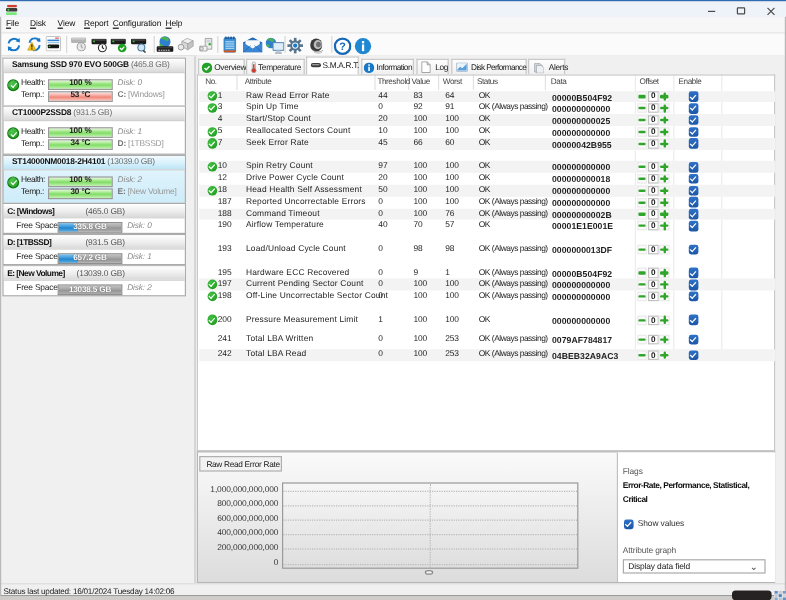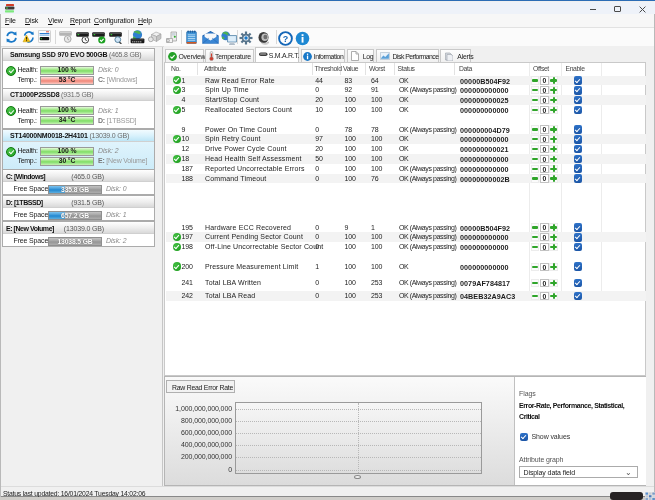--- a/index.html
+++ b/index.html
@@ -435,28 +435,29 @@
       <div class="tc" style="left:149.3px">10</div>
       <div class="tc" style="left:178.5px">100</div>
       <div class="tc" style="left:205px">100</div>
       <div class="tc tcs" style="left:233px">OK</div>
       <div class="tc tcd" style="left:294px">000000000000</div>
       <div class="mbtn minus"></div>
       <div class="obox">0</div>
       <div class="mbtn plus"></div>
       <div class="ckb"></div>
     </div>
- <div class="trow" style="top:62.6px">
-      <div class="tc" style="left:15.5px">9</div>
-      <div class="tc tca" style="left:39px">Power On Time Count</div>
-      <div class="tc" style="left:149.3px">0</div>
-      <div class="tc" style="left:178.5px">78</div>
-      <div class="tc" style="left:205px">78</div>
-      <div class="tc tcs" style="left:233px">OK (Always passing)</div>
-      <div class="tc tcd" style="left:294px">000000004D79</div>
+ <div class="trow odd" style="top:52.8px">
+      <div class="rowck"></div>
+      <div class="tc" style="left:15.5px">7</div>
+      <div class="tc tca" style="left:39px">Seek Error Rate</div>
+      <div class="tc" style="left:149.3px">45</div>
+      <div class="tc" style="left:178.5px">66</div>
+      <div class="tc" style="left:205px">60</div>
+      <div class="tc tcs" style="left:233px">OK</div>
+      <div class="tc tcd" style="left:294px">00000042B955</div>
       <div class="mbtn minus"></div>
       <div class="obox">0</div>
       <div class="mbtn plus"></div>
       <div class="ckb"></div>
     </div>
  <div class="trow odd" style="top:72.4px">
       <div class="rowck"></div>
       <div class="tc" style="left:15.5px">10</div>
       <div class="tc tca" style="left:39px">Spin Retry Count</div>
       <div class="tc" style="left:149.3px">97</div>
@@ -469,21 +470,21 @@
       <div class="mbtn plus"></div>
       <div class="ckb"></div>
     </div>
  <div class="trow" style="top:82.2px">
       <div class="tc" style="left:15.5px">12</div>
       <div class="tc tca" style="left:39px">Drive Power Cycle Count</div>
       <div class="tc" style="left:149.3px">20</div>
       <div class="tc" style="left:178.5px">100</div>
       <div class="tc" style="left:205px">100</div>
       <div class="tc tcs" style="left:233px">OK</div>
-      <div class="tc tcd" style="left:294px">000000000021</div>
+      <div class="tc tcd" style="left:294px">000000000018</div>
       <div class="mbtn minus"></div>
       <div class="obox">0</div>
       <div class="mbtn plus"></div>
       <div class="ckb"></div>
     </div>
  <div class="trow odd" style="top:92.0px">
       <div class="rowck"></div>
       <div class="tc" style="left:15.5px">18</div>
       <div class="tc tca" style="left:39px">Head Health Self Assessment</div>
       <div class="tc" style="left:149.3px">50</div>
@@ -510,20 +511,46 @@
       <div class="ckb"></div>
     </div>
  <div class="trow odd" style="top:111.6px">
       <div class="tc" style="left:15.5px">188</div>
       <div class="tc tca" style="left:39px">Command Timeout</div>
       <div class="tc" style="left:149.3px">0</div>
       <div class="tc" style="left:178.5px">100</div>
       <div class="tc" style="left:205px">76</div>
       <div class="tc tcs" style="left:233px">OK (Always passing)</div>
       <div class="tc tcd" style="left:294px">00000000002B</div>
+      <div class="mbtn minus"></div>
+      <div class="obox">0</div>
+      <div class="mbtn plus"></div>
+      <div class="ckb"></div>
+    </div>
+ <div class="trow" style="top:121.4px">
+      <div class="tc" style="left:15.5px">190</div>
+      <div class="tc tca" style="left:39px">Airflow Temperature</div>
+      <div class="tc" style="left:149.3px">40</div>
+      <div class="tc" style="left:178.5px">70</div>
+      <div class="tc" style="left:205px">57</div>
+      <div class="tc tcs" style="left:233px">OK</div>
+      <div class="tc tcd" style="left:294px">00001E1E001E</div>
+      <div class="mbtn minus"></div>
+      <div class="obox">0</div>
+      <div class="mbtn plus"></div>
+      <div class="ckb"></div>
+    </div>
+ <div class="trow" style="top:141.0px">
+      <div class="tc" style="left:15.5px">193</div>
+      <div class="tc tca" style="left:39px">Load/Unload Cycle Count</div>
+      <div class="tc" style="left:149.3px">0</div>
+      <div class="tc" style="left:178.5px">98</div>
+      <div class="tc" style="left:205px">98</div>
+      <div class="tc tcs" style="left:233px">OK (Always passing)</div>
+      <div class="tc tcd" style="left:294px">0000000013DF</div>
       <div class="mbtn minus"></div>
       <div class="obox">0</div>
       <div class="mbtn plus"></div>
       <div class="ckb"></div>
     </div>
  <div class="trow" style="top:160.6px">
       <div class="tc" style="left:15.5px">195</div>
       <div class="tc tca" style="left:39px">Hardware ECC Recovered</div>
       <div class="tc" style="left:149.3px">0</div>
       <div class="tc" style="left:178.5px">9</div>

